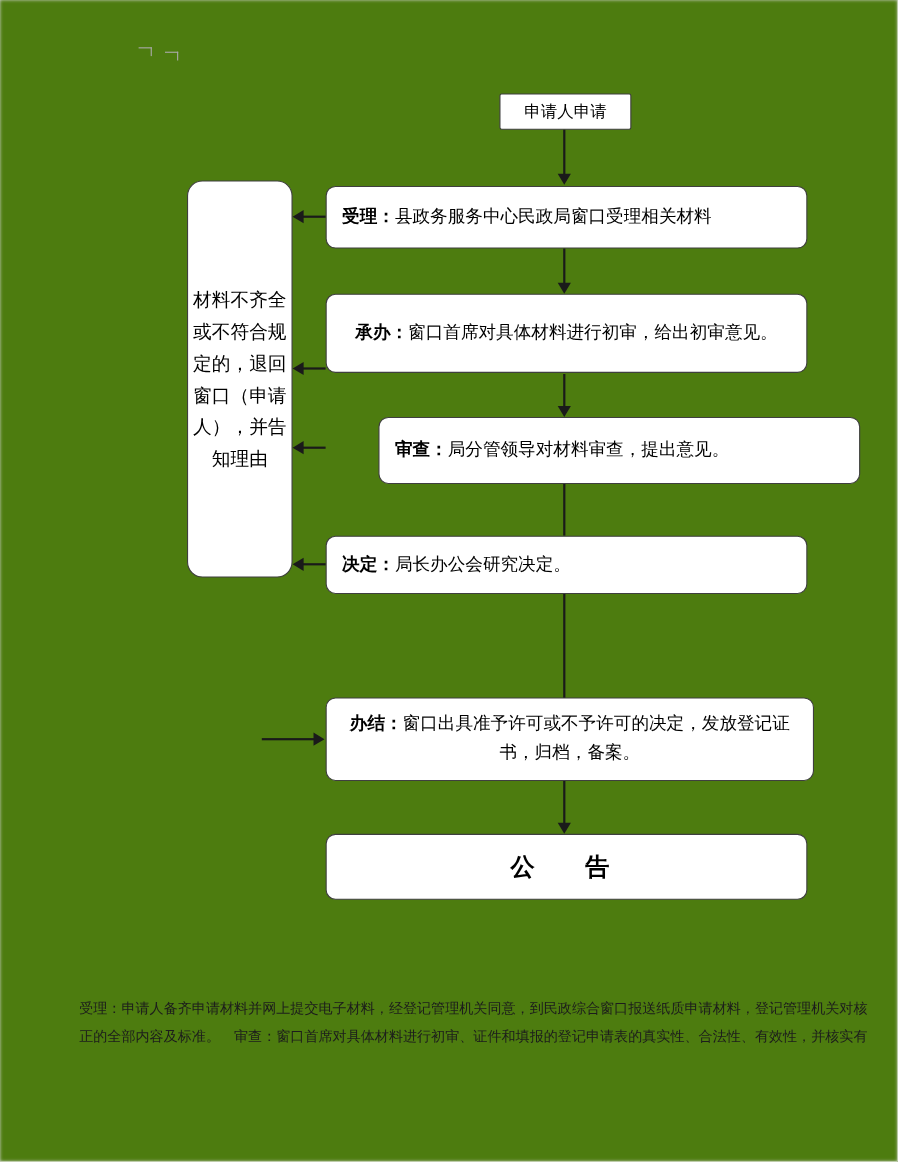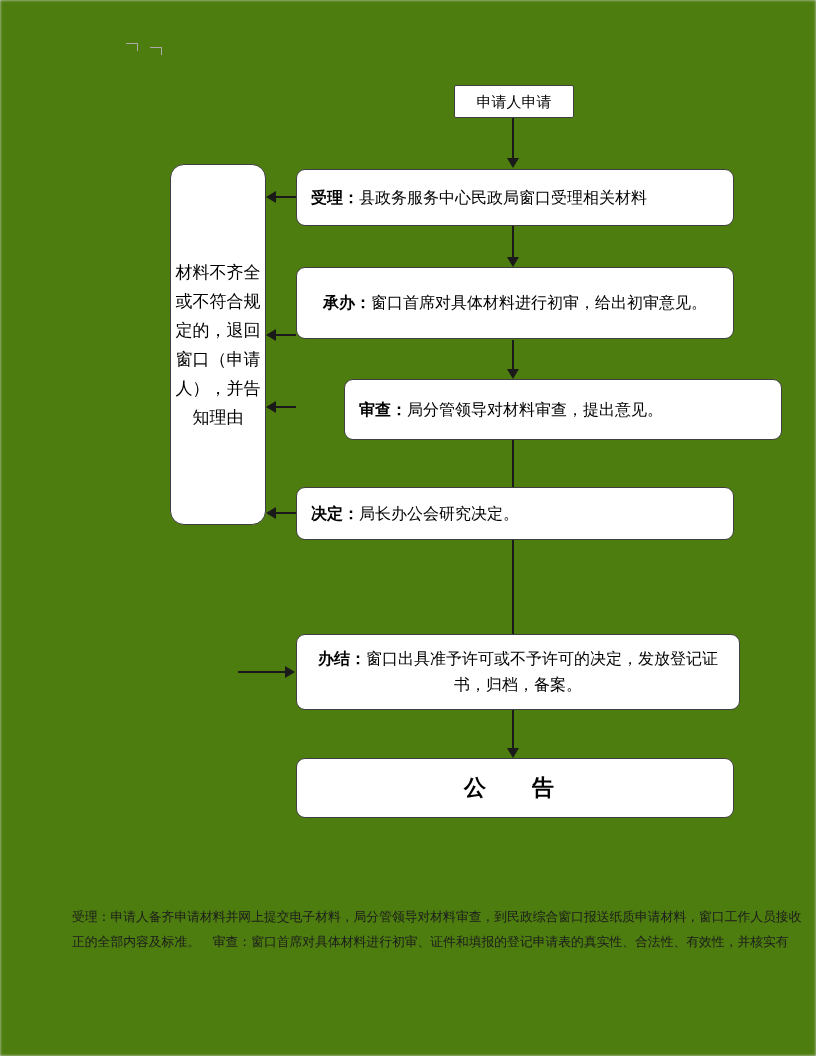--- a/index.html
+++ b/index.html
@@ -158,17 +158,17 @@
     <i class="head"></i>
   </div>
 
 
   <div class="arrow-right">
     <i class="shaft"></i>
     <i class="head"></i>
   </div>
 
   <div class="notes">
-    <div class="line">受理：申请人备齐申请材料并网上提交电子材料，局分管领导对材料审查，到民政综合窗口报送纸质申请材料，窗口工作人员接收</div>
+    <div class="line">受理：申请人备齐申请材料并网上提交电子材料，经登记管理机关同意，到民政综合窗口报送纸质申请材料，登记管理机关对核</div>
     <div class="line">正的全部内容及标准。　审查：窗口首席对具体材料进行初审、证件和填报的登记申请表的真实性、合法性、有效性，并核实有</div>
   </div>
 
 </div>
 
 </body></html>

